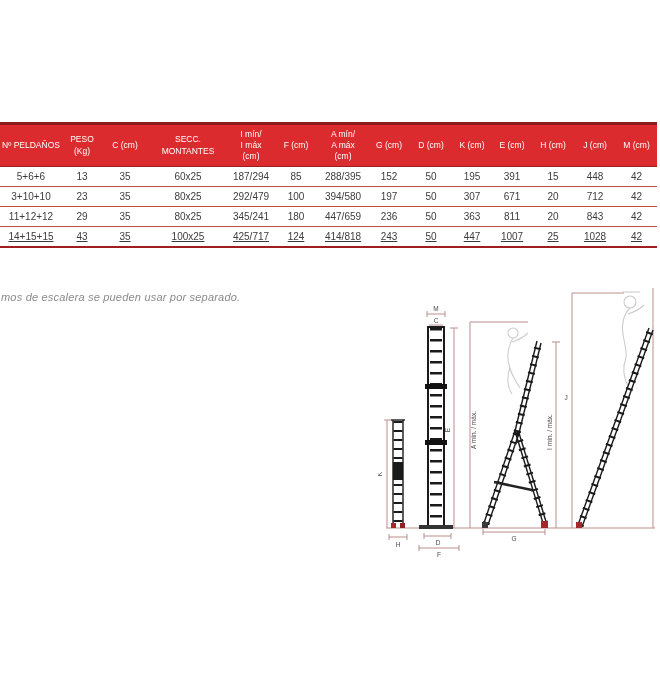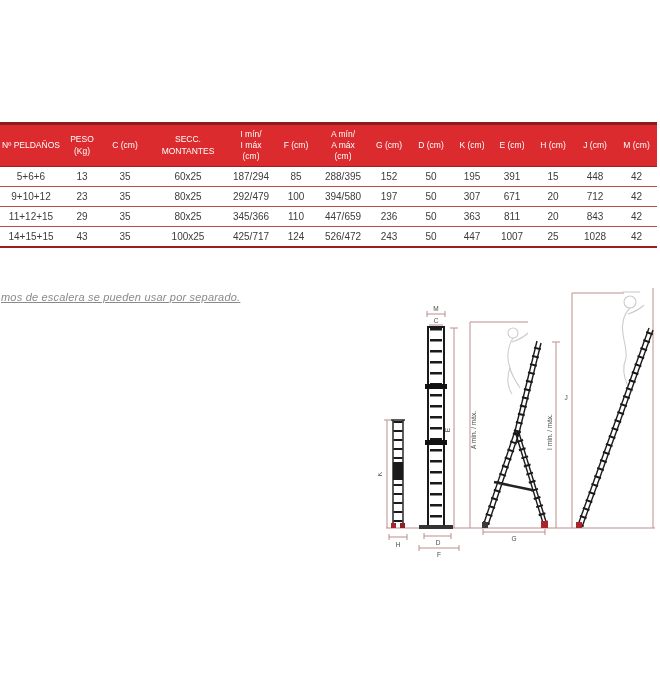--- a/index.html
+++ b/index.html
@@ -16,25 +16,25 @@
   table.spec thead th{
     background:#dc2b2e;color:#ffffff;font-weight:normal;
     font-size:8.5px;line-height:1.3;text-align:center;vertical-align:middle;
     padding:3px 1px;white-space:pre-line;height:35px;
     border-bottom:1px solid #9c1e21;
   }
   table.spec tbody td{
     font-size:10px;color:#3c3c3c;text-align:center;vertical-align:middle;
     height:19px;padding:0 1px;border-bottom:1px solid #c24a43;
   }
-  table.spec tbody tr:last-child td{border-bottom:none;}
+  table.spec tbody tr:last-child td{border-bottom:none;text-decoration:underline;}
   
   .note{
     position:absolute;left:1px;top:291px;font-size:11px;font-style:italic;
-    color:#8a8a8a;letter-spacing:0.2px;text-decoration:underline;
+    color:#8a8a8a;letter-spacing:0.2px;
   }
   
   .diagrams{position:absolute;left:378px;top:280px;width:282px;height:310px;}
   .dimline{stroke:#b98d8d;stroke-width:1;fill:none;}
   .dimtext{fill:#4a4a4a;font-size:6.5px;font-family:"Liberation Sans",sans-serif;}
   .rail{stroke:#1a1a1a;stroke-width:1.4;fill:none;}
   .rail2{stroke:#1a1a1a;stroke-width:2;fill:none;}
   .rungs{stroke:#1a1a1a;fill:none;}
   .person{stroke:#cccccc;stroke-width:1.1;fill:none;}
 </style>
@@ -93,59 +93,59 @@
           <td>288/395</td>
           <td>152</td>
           <td>50</td>
           <td>195</td>
           <td>391</td>
           <td>15</td>
           <td>448</td>
           <td>42</td>
         </tr>
         <tr>
-          <td>9+10+12</td>
+          <td>3+10+10</td>
           <td>23</td>
           <td>35</td>
           <td>80x25</td>
           <td>292/479</td>
           <td>100</td>
           <td>394/580</td>
           <td>197</td>
           <td>50</td>
           <td>307</td>
           <td>671</td>
           <td>20</td>
           <td>712</td>
           <td>42</td>
         </tr>
         <tr>
-          <td>11+12+15</td>
+          <td>11+12+12</td>
           <td>29</td>
           <td>35</td>
           <td>80x25</td>
-          <td>345/366</td>
-          <td>110</td>
+          <td>345/241</td>
+          <td>180</td>
           <td>447/659</td>
           <td>236</td>
           <td>50</td>
           <td>363</td>
           <td>811</td>
           <td>20</td>
           <td>843</td>
           <td>42</td>
         </tr>
         <tr>
           <td>14+15+15</td>
           <td>43</td>
           <td>35</td>
           <td>100x25</td>
           <td>425/717</td>
           <td>124</td>
-          <td>526/472</td>
+          <td>414/818</td>
           <td>243</td>
           <td>50</td>
           <td>447</td>
           <td>1007</td>
           <td>25</td>
           <td>1028</td>
           <td>42</td>
         </tr>
       </tbody>
   </table>

